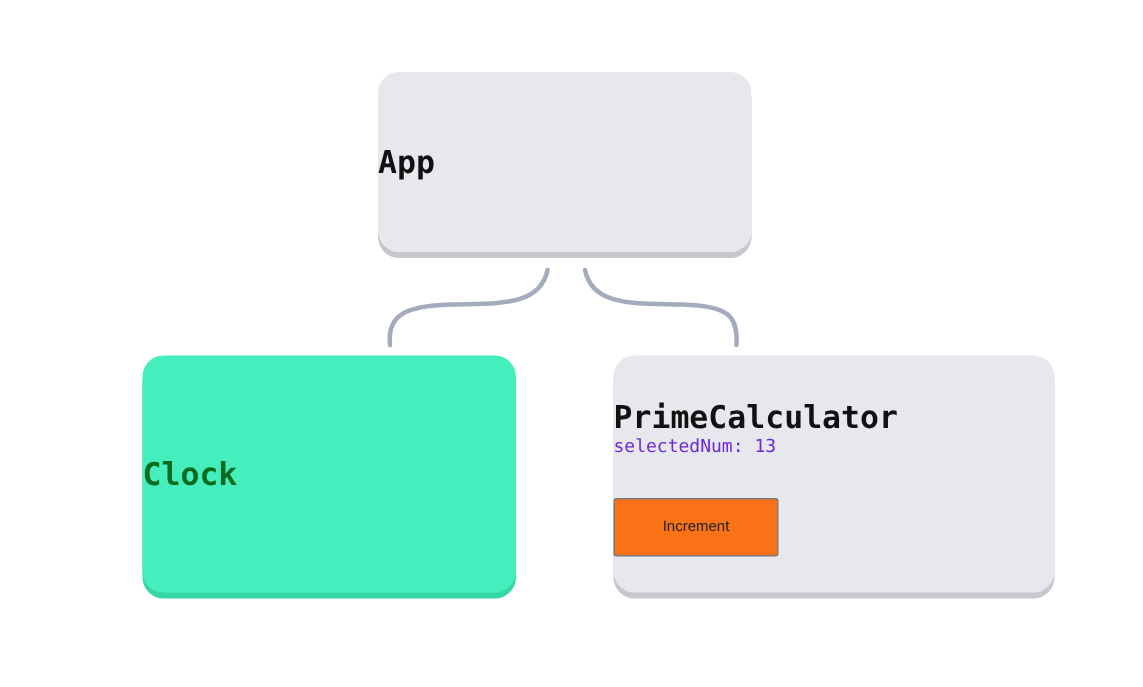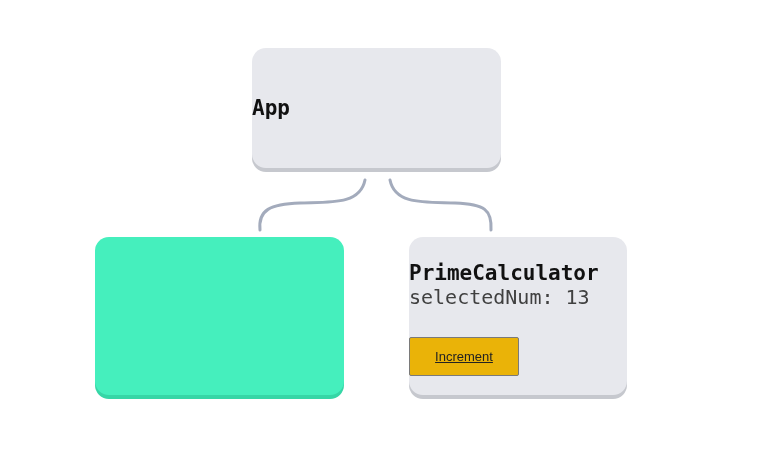--- a/index.html
+++ b/index.html
@@ -2,39 +2,40 @@
 <html><head>
 <meta charset="utf-8">
 <style>
   html, body { margin:0; padding:0; }
   body { width:762px; height:458px; background:#ffffff; position:relative; overflow:hidden; font-family:"DejaVu Sans Mono", monospace; }
   .node { position:absolute; border-radius:14px; box-sizing:border-box; display:flex; flex-direction:column; align-items:flex-start; justify-content:center; }
   .node-gray { background:#e7e8ed; box-shadow:0 4px 0 #c6c8ce; }
   .node-green { background:#45efbd; box-shadow:0 4px 0 #36d6a6; }
   #app { left:252px; top:48px; width:249px; height:120px; }
   #clock { left:95px; top:237px; width:249px; height:158px; }
-  #prime { left:409px; top:237px; width:218px; height:158px; }
+  #prime { left:409px; top:237px; width:294px; height:158px; }
   .title { font-weight:bold; font-size:21px; color:#111; }
   .green-text { color:#0a6b1f; }
-  .sub { font-size:20px; margin-top:0; color:#404040; }
-  .btn { margin-top:28px; font-family:"Liberation Sans", sans-serif; font-size:13px; color:#222; background:#eab308; border:1px solid #7a7a7a; border-radius:2px; width:110px; height:39px; display:flex; align-items:center; justify-content:center; box-sizing:border-box;text-decoration:underline; }
+  .sub { font-size:12px; margin-top:0; color:#6d28d9; }
+  .btn { margin-top:28px; font-family:"Liberation Sans", sans-serif; font-size:10px; color:#222; background:#f97316; border:1px solid #7a7a7a; border-radius:2px; width:110px; height:39px; display:flex; align-items:center; justify-content:center; box-sizing:border-box; }
   svg.edges { position:absolute; left:0; top:0; }
 </style>
 </head>
 <body>
 
 <svg class="edges" width="762" height="458">
   <path d="M365 180 C360 205, 330 202, 300 203 C270 204, 258 210, 260 230" fill="none" stroke="#a3abbc" stroke-width="3" stroke-linecap="round"></path>
   <path d="M390 180 C395 205, 425 202, 455 203 C485 204, 492 210, 491 230" fill="none" stroke="#a3abbc" stroke-width="3" stroke-linecap="round"></path>
 </svg>
 
 <div id="app" class="node node-gray">
   <div class="title">App</div>
 </div>
 
 <div id="clock" class="node node-green">
+  <div class="title green-text">Clock</div>
 </div>
 
 <div id="prime" class="node node-gray">
   <div class="title" style="margin-top:4px">PrimeCalculator</div>
   <div class="sub">selectedNum: 13</div>
   <div class="btn">Increment</div>
 </div>
 
 </body></html>

